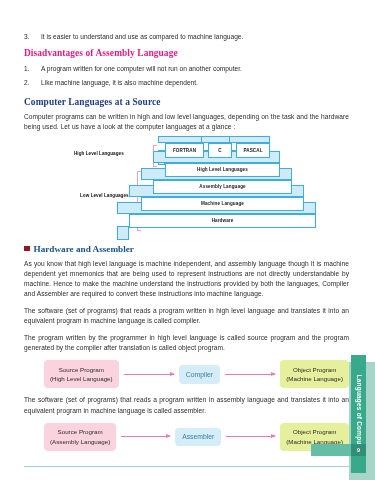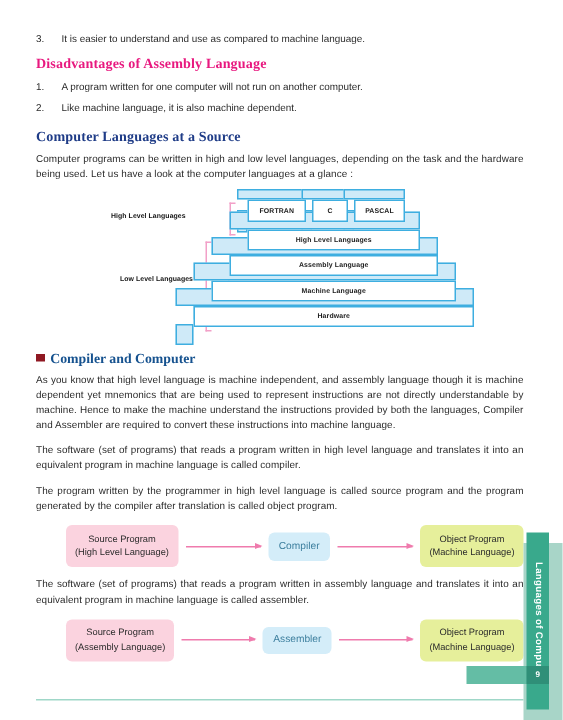--- a/index.html
+++ b/index.html
@@ -13,21 +13,21 @@
     font-family: "Liberation Sans", sans-serif;
     overflow: hidden;
     position: relative;
   }
   #page {
     position: relative;
     width: 375px;
     height: 480px;
     background: #ffffff;
     box-sizing: border-box;
-    padding: 22px 26px 0 24px;
+    padding: 32px 26px 0 24px;
   }
 
   
   .body-text {
     font-size: 6.6px;
     line-height: 10.2px;
     color: #2b2b2b;
     text-align: justify;
     letter-spacing: 0.06px;
   }
@@ -315,21 +315,21 @@
 
     <div class="step" style="left:105px; top:75px; width:187px; height:14px;">
       <div class="side" style="left:-12px; top:12px; width:12px; height:14px;"></div>
       <div class="top" style="left:-12px; top:-12px; width:199px; height:12px;"></div>
       <div class="face">Hardware</div>
     </div>
   </div>
 
   <div class="h-sub">
     <span class="sq"></span>
-    <span>Compiler and Computer</span>
+    <span>Hardware and Assembler</span>
   </div>
 
   <div class="body-text para">As you know that high level language is machine independent, and assembly language though it is machine dependent yet mnemonics that are being used to represent instructions are not directly understandable by machine. Hence to make the machine understand the instructions provided by both the languages, Compiler and Assembler are required to convert these instructions into machine language.</div>
   <div class="body-text para">The software (set of programs) that reads a program written in high level language and translates it into an equivalent program in machine language is called compiler.</div>
   <div class="body-text para">The program written by the programmer in high level language is called source program and the program generated by the compiler after translation is called object program.</div>
 
   <div class="flow">
     <div class="fbox pink">
       <div>Source Program</div>
       <div>(High Level Language)</div>

